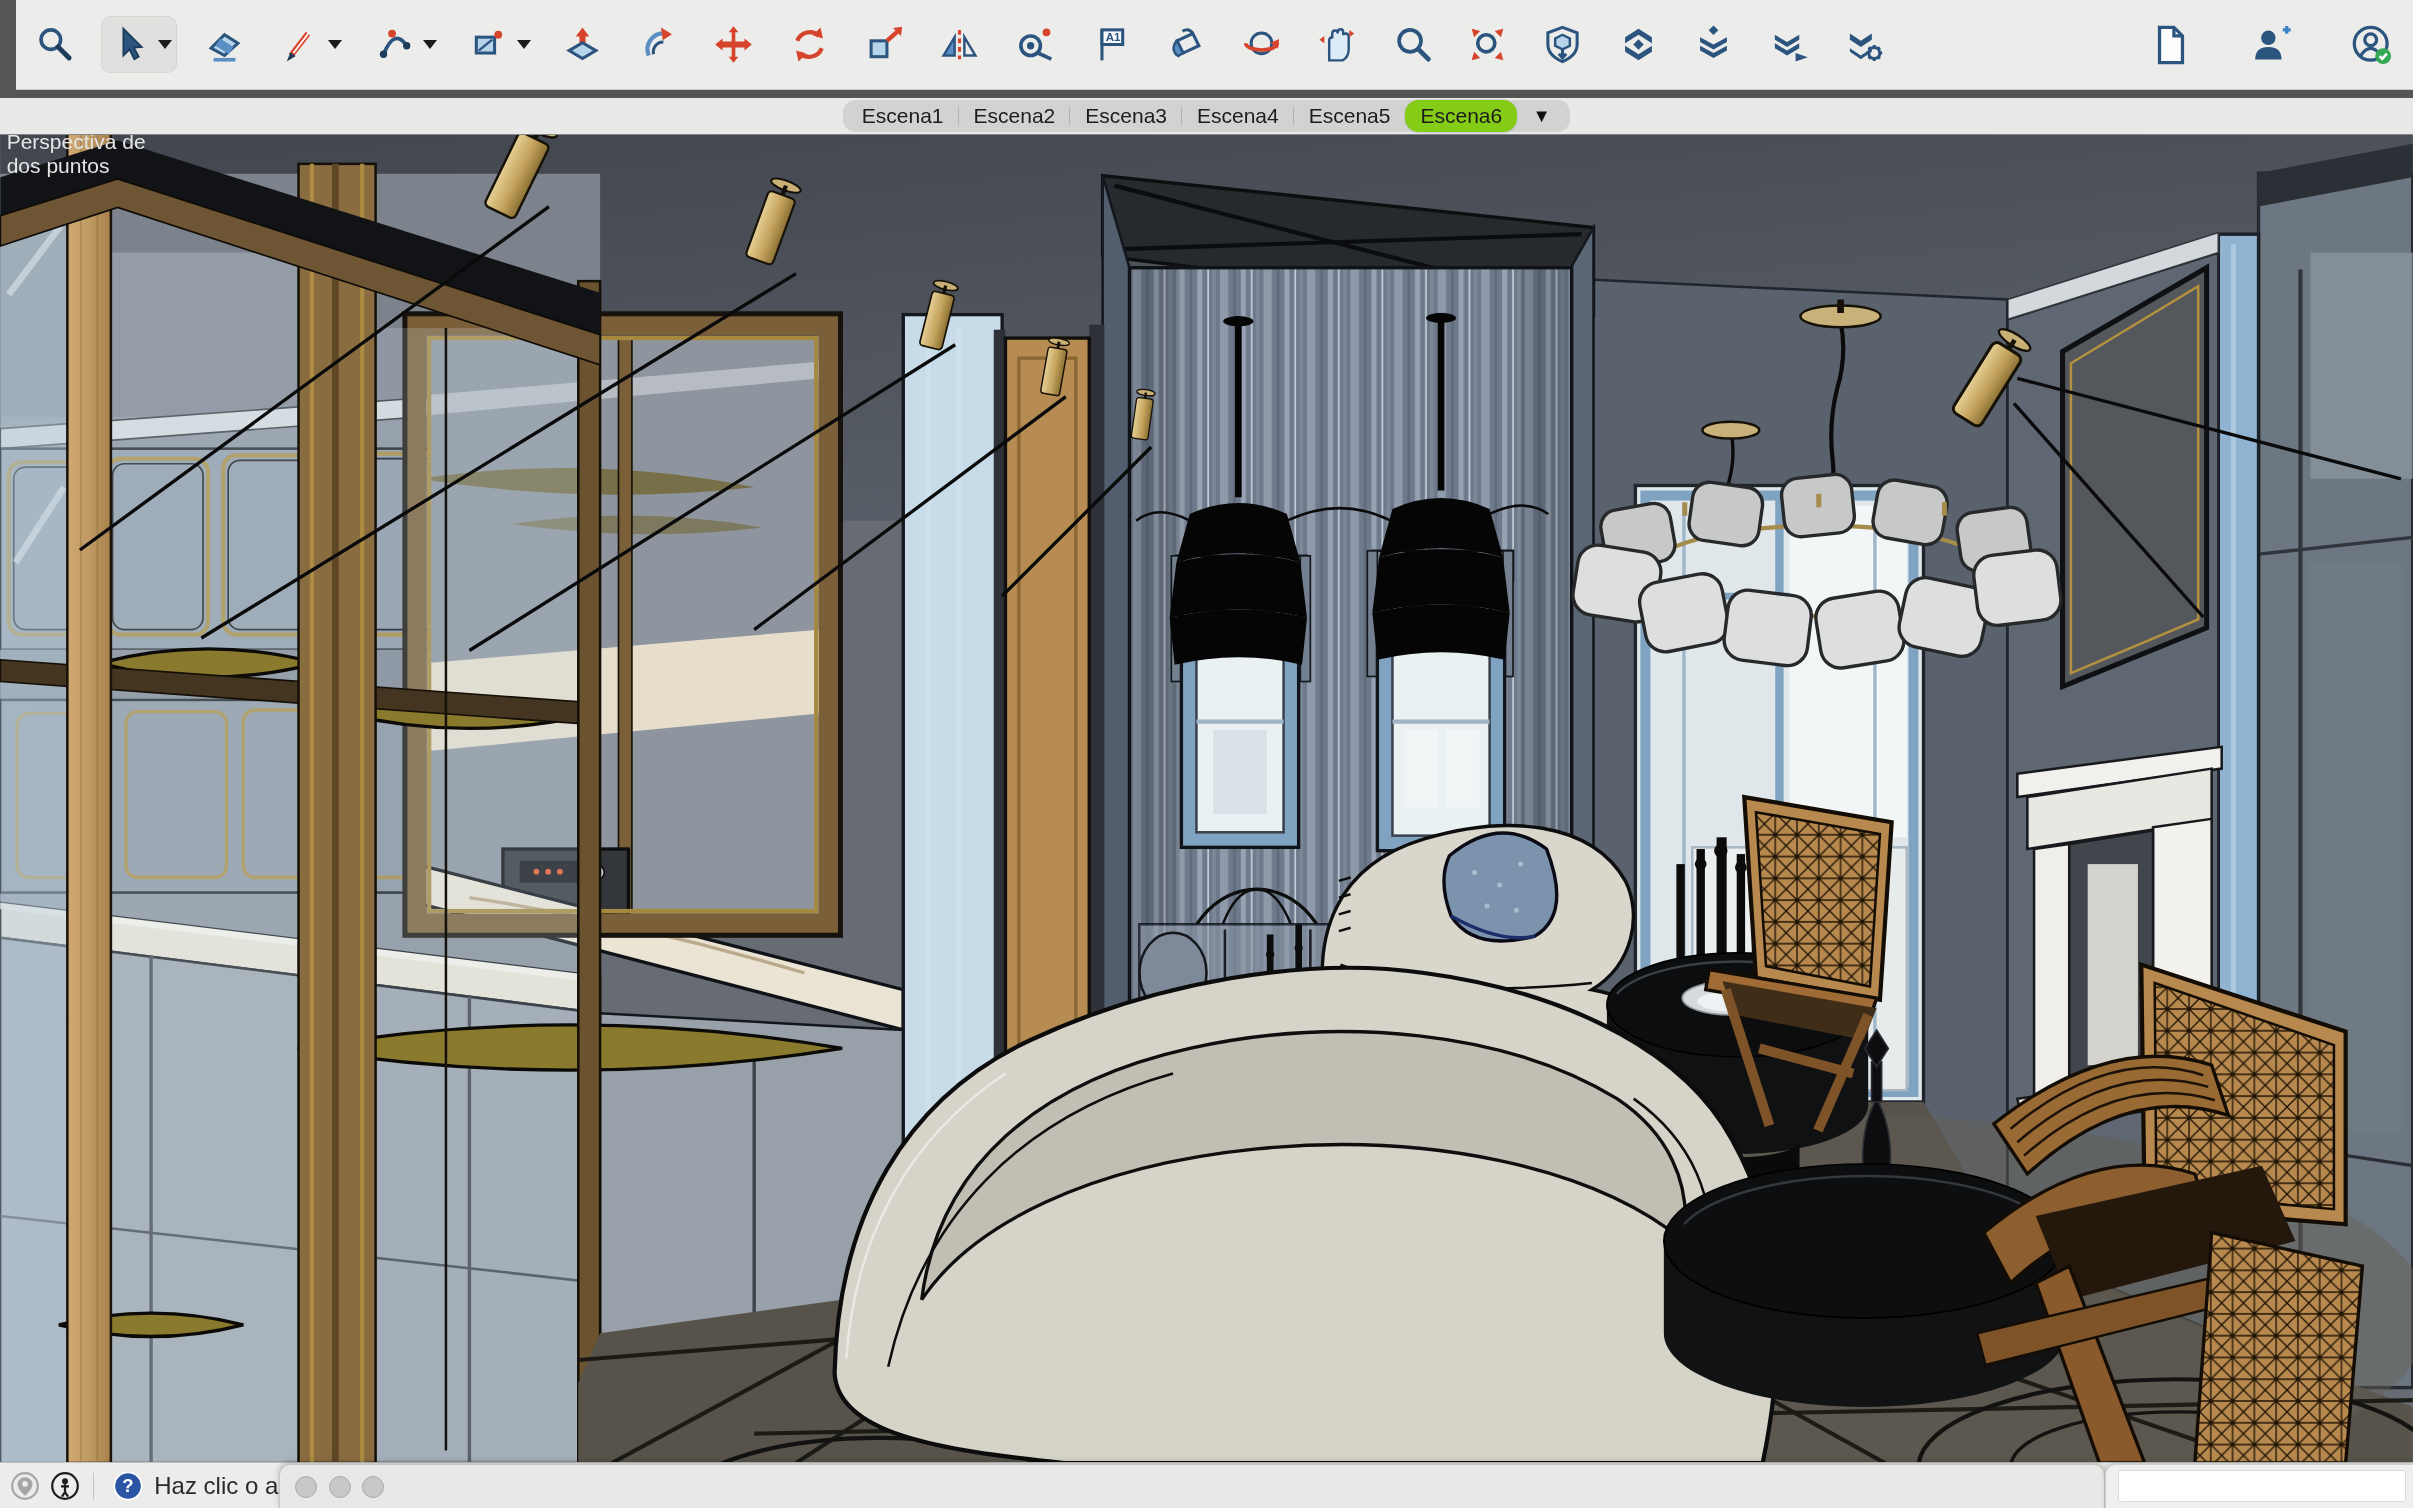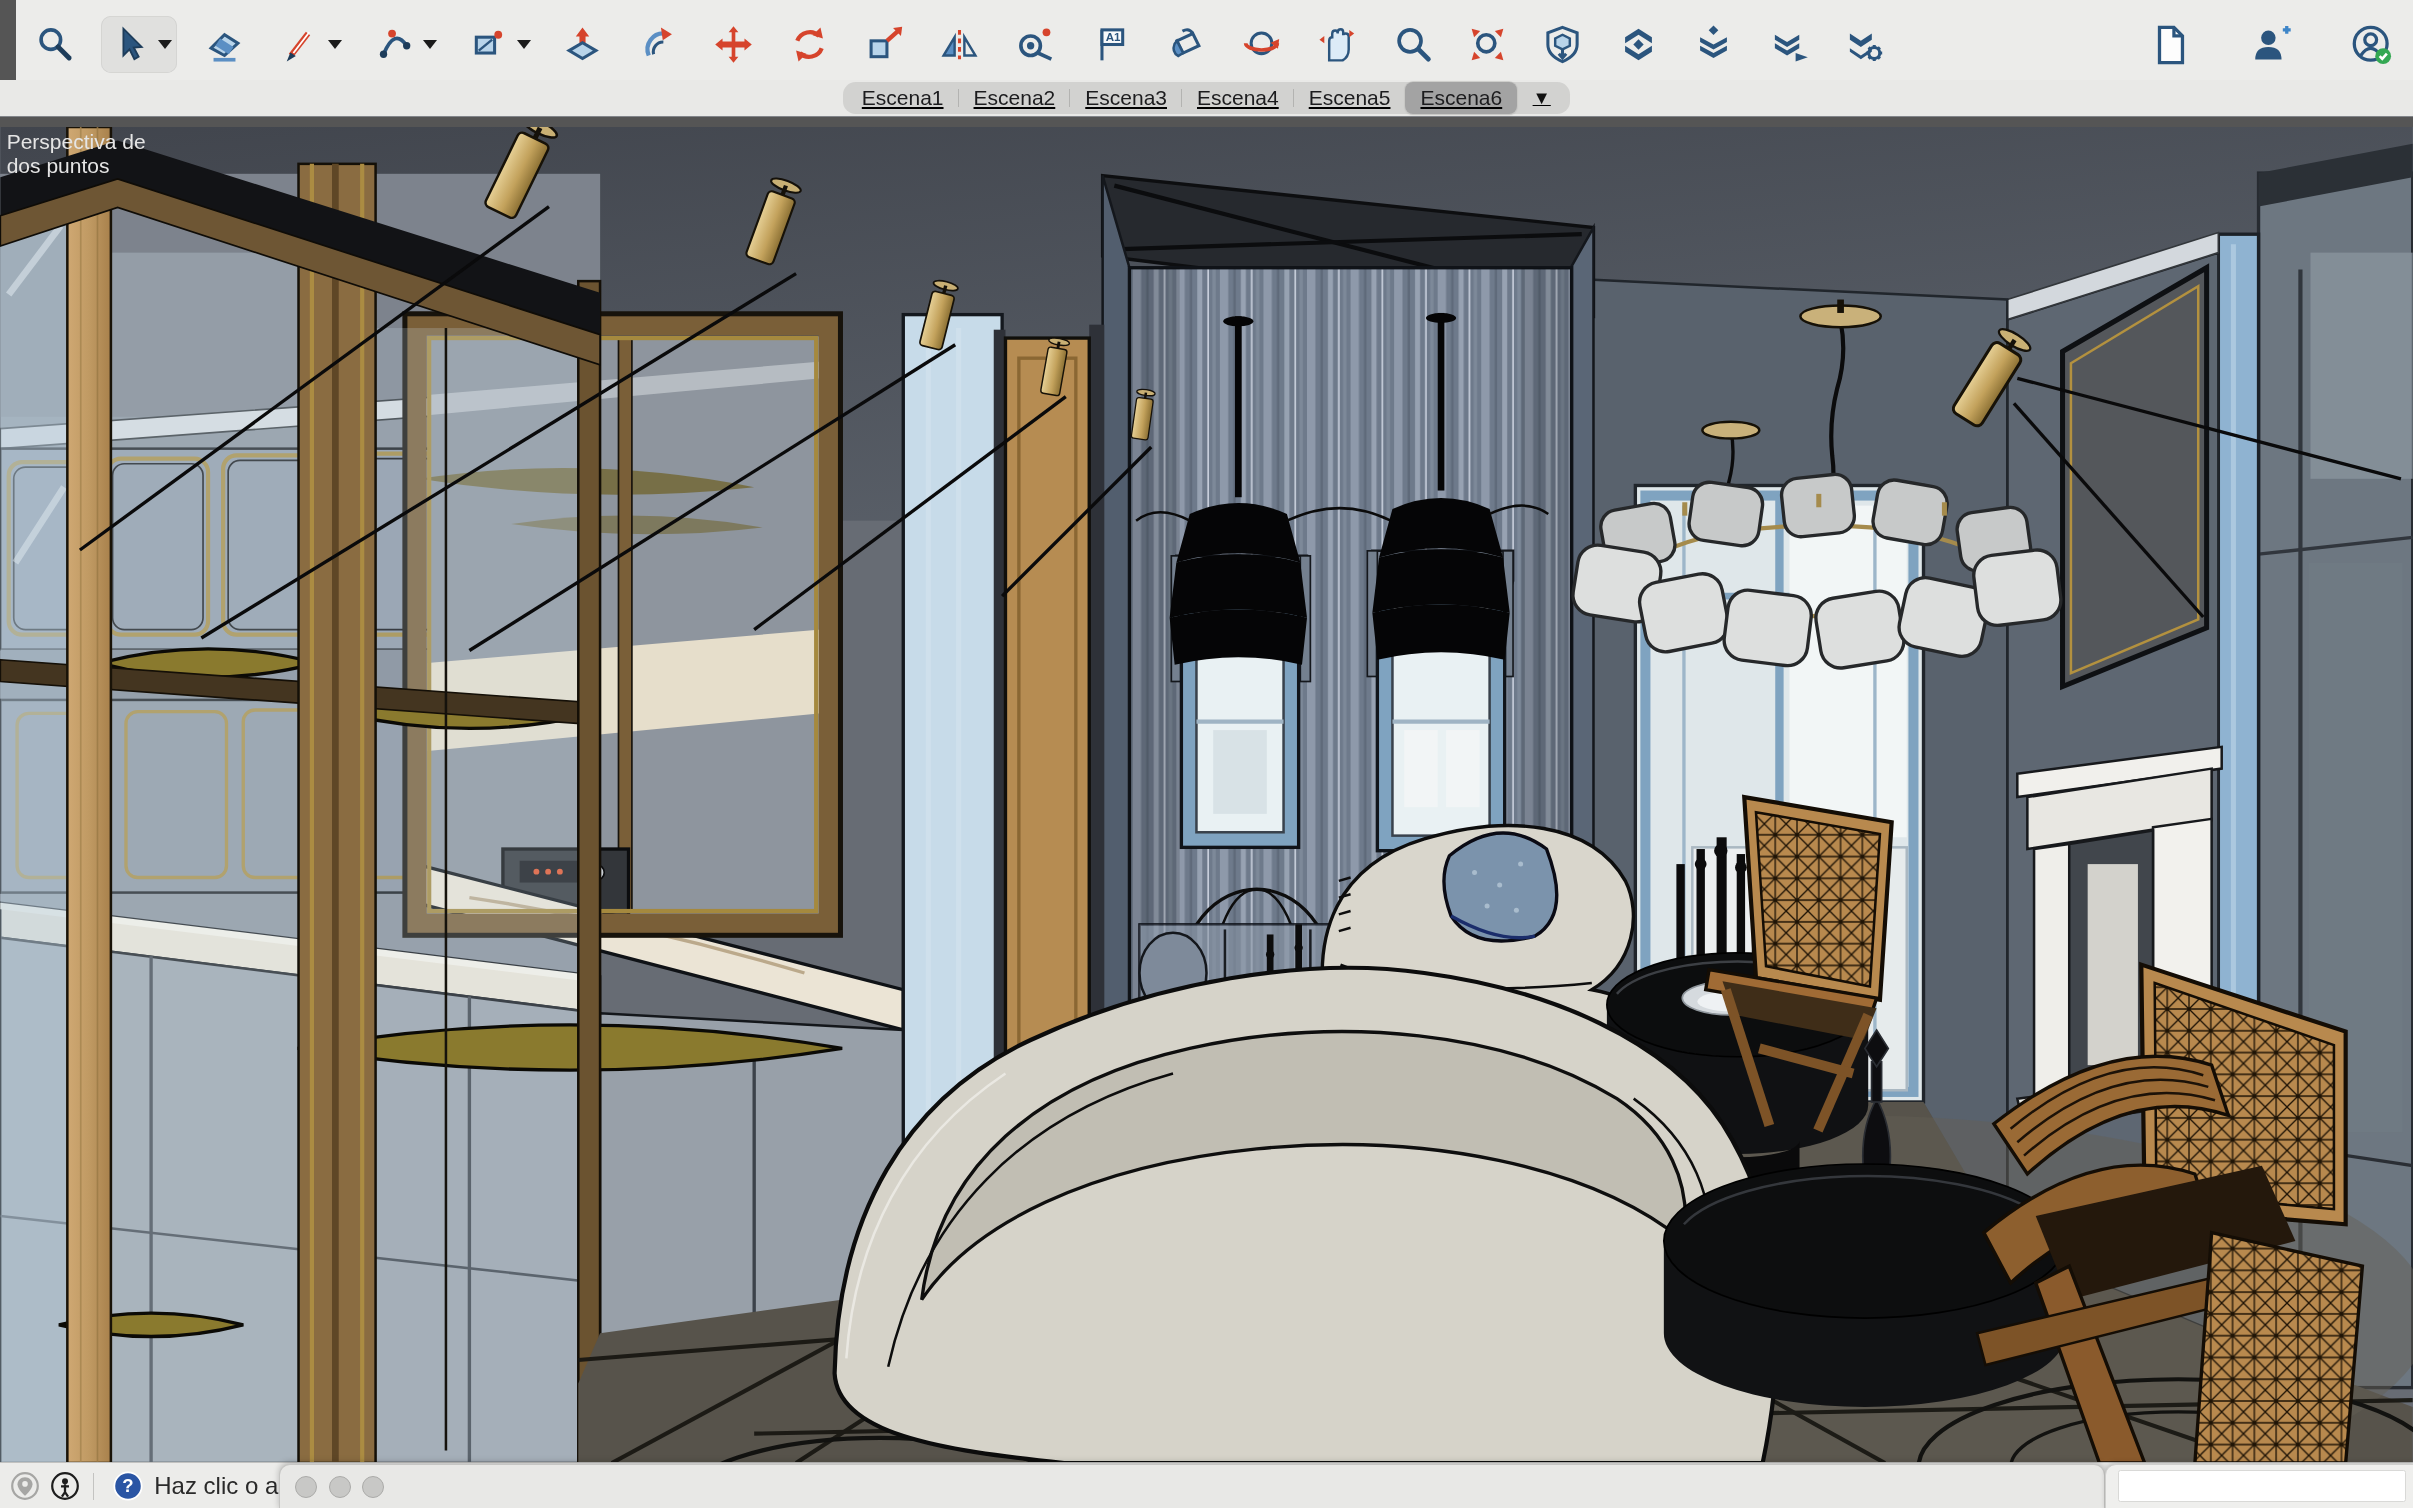--- a/index.html
+++ b/index.html
@@ -12,28 +12,28 @@
   .tool{width:47px;height:50px;display:flex;align-items:center;justify-content:center;border:none;
         background:transparent;padding:0;position:relative;}
   .tool svg{width:39px;height:39px;}
   .tool-wrap{display:flex;align-items:center;border-radius:10px;padding:3.4px 5px;}
   .tool-wrap.sel{background:#e0e0de;box-shadow:0 0 0 0.8px #d2d2d0 inset;}
   .caret{width:0;height:0;border-left:7.5px solid transparent;border-right:7.5px solid transparent;
          border-top:9.2px solid #1b1b1b;margin-left:5px;}
   .tools-right{position:absolute;right:28.5px;top:0;height:89px;display:flex;align-items:center;gap:44px;}
   .tools-right .tool svg{width:42px;height:42px;}
   
-  .tabstrip{position:absolute;left:0;top:80px;width:2413px;height:36px;background:#e9e9e7;
-            border-bottom:0.8px solid #82858a;display:flex;justify-content:center;align-items:center;z-index:4;text-decoration:underline;}
+  .tabstrip{position:absolute;left:0;top:98px;width:2413px;height:36px;background:#e9e9e7;
+            border-bottom:0.8px solid #82858a;display:flex;justify-content:center;align-items:center;z-index:4;}
   .tab-group{display:flex;align-items:center;background:#d2d2d0;border-radius:12.6px;height:32px;padding:0 3.4px;}
   .tab{min-width:101px;height:32px;display:flex;align-items:center;justify-content:center;
        font-size:21px;color:#1c1c1e;position:relative;border:none;background:transparent;padding:0 15px;}
   .tab:not(.active):not(:last-child)::after{content:"";position:absolute;right:0;top:6.7px;bottom:6.7px;
        width:0.8px;background:#b3b3b1;}
-  .tab.active{background:#a3a3a3;border-radius:8px;box-shadow:0 0 0 0.8px #c7c7c5,0 0.8px 1.7px rgba(0,0,0,.15);}
+  .tab.active{background:#84cc16;border-radius:14px;box-shadow:0 0 0 0.8px #c7c7c5,0 0.8px 1.7px rgba(0,0,0,.15);}
   .tab-overflow{width:49px;height:32px;display:flex;align-items:center;justify-content:center;
        font-size:18.4px;color:#111;border:none;background:transparent;}
   
   .viewport{position:absolute;left:0;top:127px;width:2413px;height:1336px;background:#676c74;z-index:1;}
   .viewport svg{position:absolute;left:0;top:0;}
   .camera-label{position:absolute;left:6.7px;top:3.4px;width:159px;font-size:21px;line-height:1.12;
                 color:#e5e5e5;z-index:2;}
   
   .statusbar{position:absolute;left:0;top:1462px;width:2413px;height:46px;background:#ececea;
              border-top:0.8px solid #c2c2c0;display:flex;align-items:center;z-index:2;}

